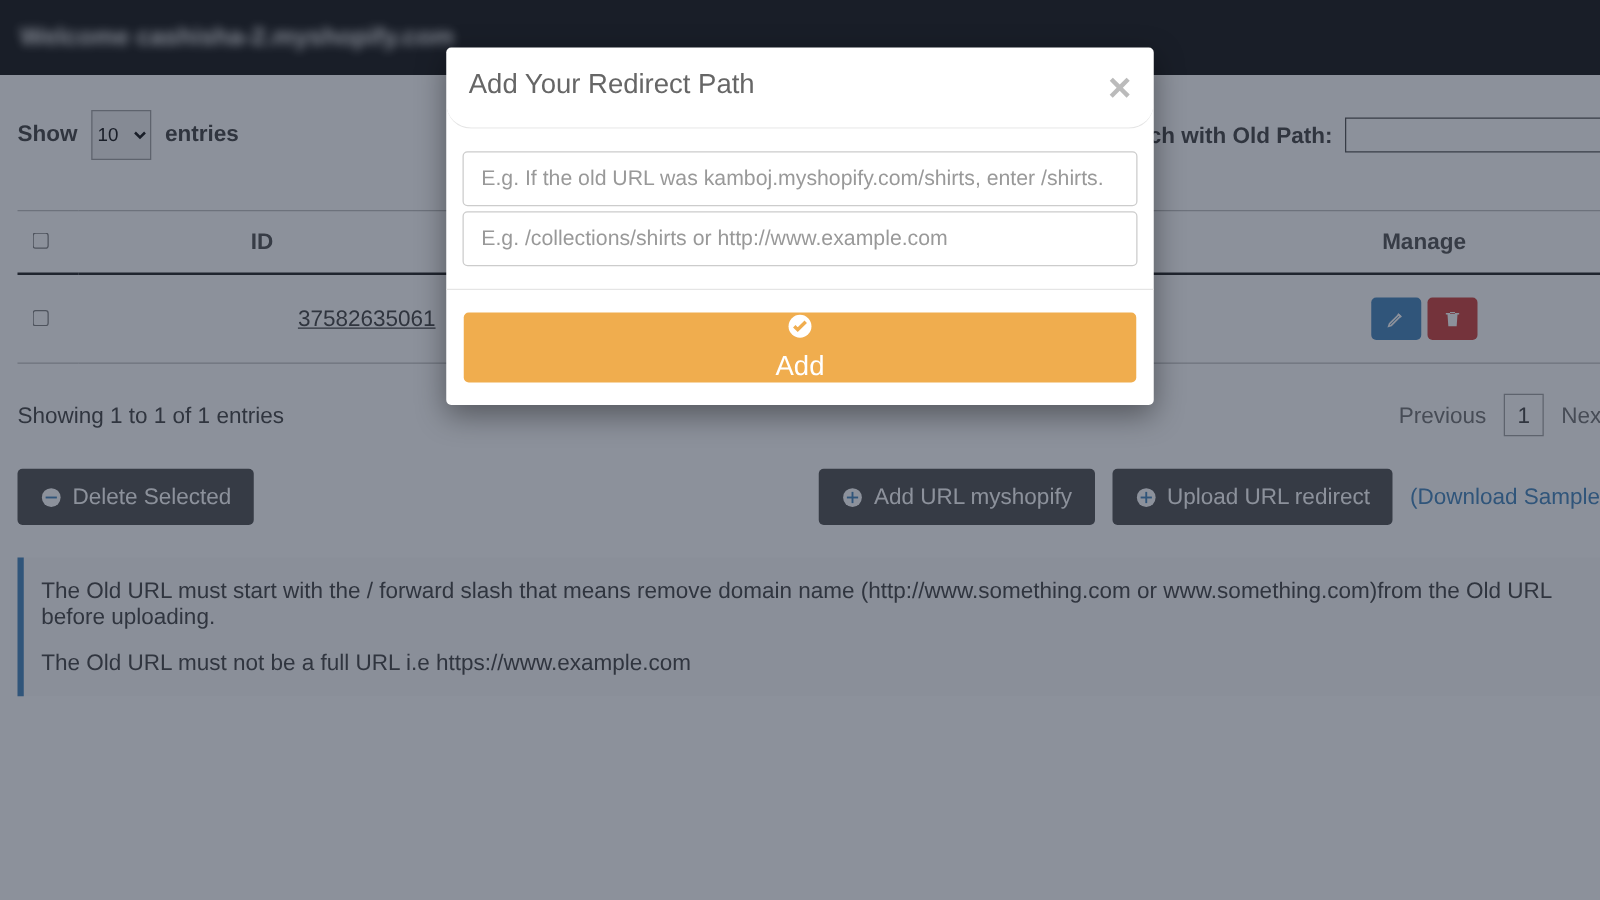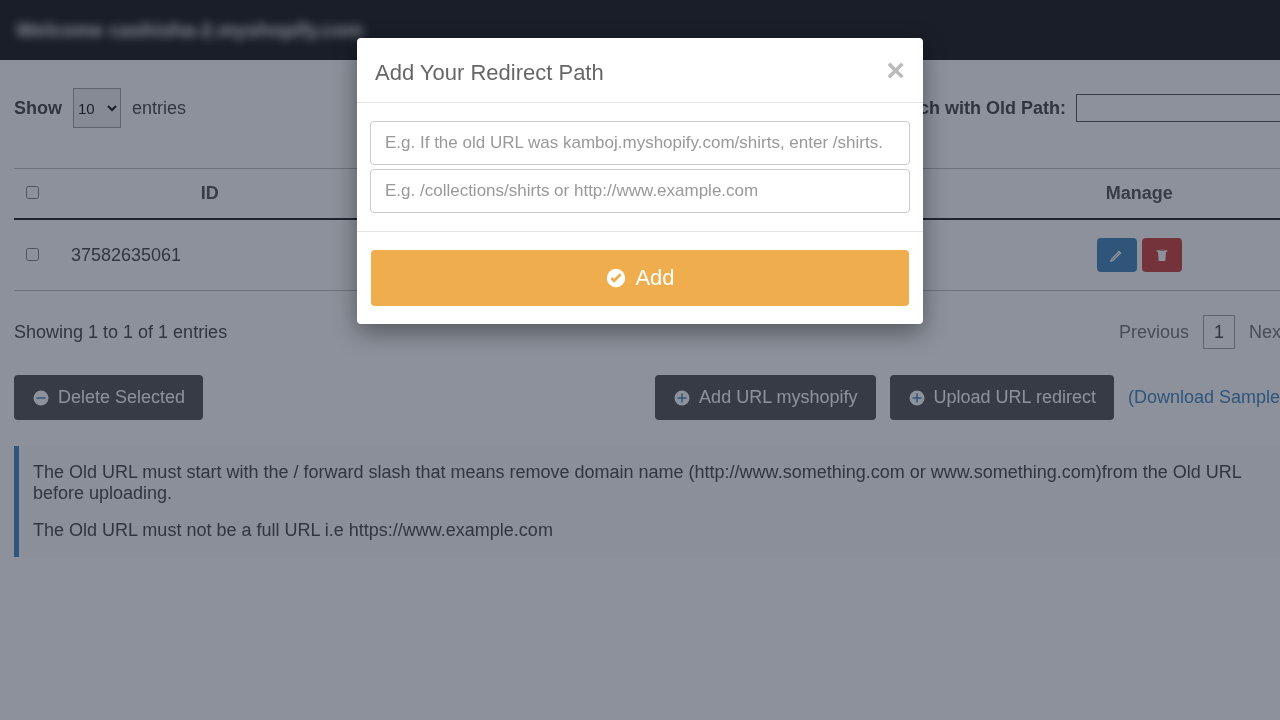--- a/index.html
+++ b/index.html
@@ -16,21 +16,21 @@
     top:60px; left:0; right:0;
     padding:28px 14px 0 14px;
     width:1300px; 
   }
 
   .row-top { display:flex; align-items:center; }
   .show-entries { font-size:18px; font-weight:600; }
   .show-entries select {
     margin:0 6px; font-size:15px; height:40px; border:1px solid #999; background:#efefef;
   }
-  .show-entries .entries-word { font-weight:400; }
+  .show-entries .entries-word { font-weight:700; }
 
   .search-block { margin-left:auto; display:flex; align-items:center; gap:10px; font-size:18px; font-weight:600; }
   .search-block input {
     height:28px; width:210px; border:1px solid #444; background:#fff; font-size:15px; padding:0 6px;
   }
 
   
   table.data {
     width:100%; margin-top:40px; border-collapse:collapse; font-size:18px;
   }
@@ -38,21 +38,21 @@
     font-weight:600; color:#444; padding:14px 8px; text-align:left;
     border-bottom:2px solid #111; border-top:1px solid #bbb;
   }
   table.data thead th.checkbox-col, table.data tbody td.checkbox-col { width:40px; text-align:left; }
   table.data thead th.id-col { width:240px; text-align:center; }
   table.data thead th.path-col { width:260px; }
   table.data thead th.manage-col { width:240px; text-align:center; }
   table.data tbody td {
     padding:18px 8px; border-bottom:1px solid #bbb; vertical-align:middle;
   }
-  table.data tbody td.id-cell { text-align:left; }
+  table.data tbody td.id-cell { text-align:right;text-decoration:underline; }
   table.data tbody td.manage-cell { text-align:center; }
   .btn-sm {
     display:inline-flex; align-items:center; justify-content:center;
     width:40px; height:34px; border-radius:4px; color:#fff; border:none; cursor:pointer;
   }
   .btn-blue { background:#337ab7; }
   .btn-red  { background:#c9302c; }
 
   
   .under-row { display:flex; align-items:center; margin-top:24px; font-size:18px; }
@@ -87,37 +87,37 @@
   }
 
   
   .modal {
     position:absolute; top:38px; left:50%; transform:translateX(-50%);
     width:566px; background:#fff; border-radius:4px;
     box-shadow:0 8px 24px rgba(0,0,0,0.4);
     display:flex; flex-direction:column;
   }
   .modal-header {
-    display:flex; align-items:flex-end; padding:16px 18px; border-bottom:1px solid #e5e5e5;
+    display:flex; align-items:flex-start; padding:16px 18px; border-bottom:1px solid #e5e5e5;border-radius:20px;
   }
   .modal-header h3 { margin:0; font-size:22px; font-weight:500; color:#666; }
   .modal-header .close {
     margin-left:auto; font-size:32px; line-height:1; color:#bbb; cursor:pointer; font-weight:700;
   }
   .modal-body { padding:18px 13px; display:flex; flex-direction:column; gap:4px; }
   .modal-body input {
     width:100%; height:44px; border:1px solid #ccc; border-radius:4px;
     padding:0 14px; font-size:17px; color:#555;
   }
   .modal-body input::placeholder { color:#999; }
   .modal-footer { padding:18px 14px; border-top:1px solid #e5e5e5; }
   .btn-add {
     width:100%; height:56px; border:none; border-radius:4px;
     background:#f0ad4e; color:#fff; font-size:22px; font-weight:500;
-    display:flex; align-items:center; justify-content:center; gap:8px; cursor:pointer;
+    display:flex; align-items:center; justify-content:center; gap:8px; cursor:pointer;flex-direction:column;
   }
 
   
   svg { display:block; }
 </style>
 </head>
 <body>
 
 <div class="topbar">
   <div class="welcome">Welcome cashisha-2.myshopify.com</div>

